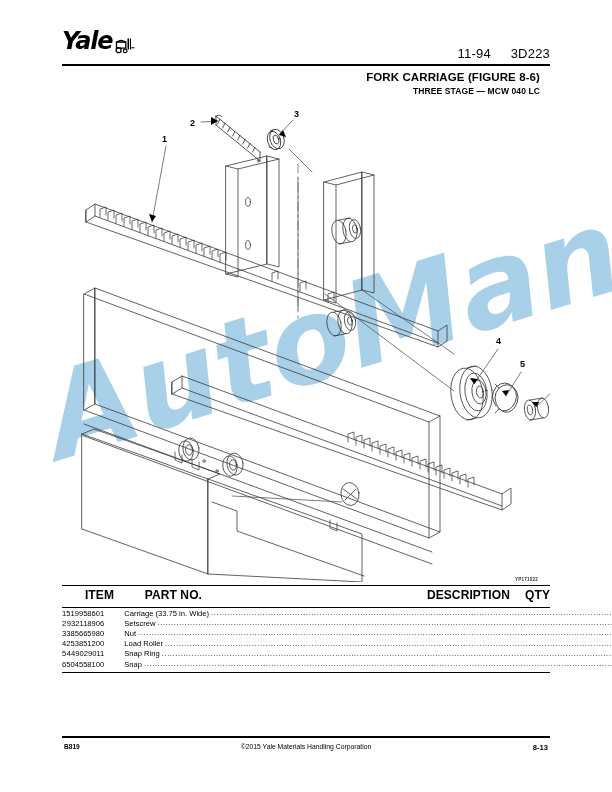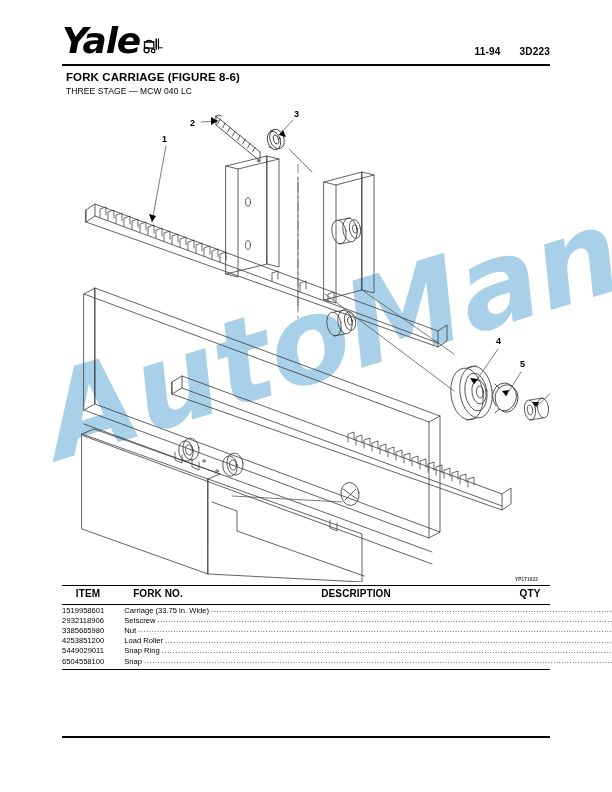--- a/index.html
+++ b/index.html
@@ -35,66 +35,66 @@
     position: absolute;
     left: 0;
     top: 0;
     display: flex;
     align-items: flex-end;
   }
   .logo-text {
     font-family: "DejaVu Sans", sans-serif;
     font-weight: bold;
     font-style: italic;
-    font-size: 36px;
+    font-size: 24px;
     letter-spacing: -1.2px;
     line-height: 30px;
     color: #000;
   }
   .logo-icon {
     margin-left: 1px;
     margin-bottom: 2px;
   }
   .header-meta {
     position: absolute;
     right: 0;
     top: 20px;
-    font-size: 10px;
-    font-weight: bold;
+    font-size: 13px;
+    font-weight: normal;
     letter-spacing: 0.2px;
     white-space: nowrap;
     text-align: center;
   }
   .header-meta span { margin-left: 16px; }
   .rule-thick {
     position: absolute;
     left: 62px;
     top: 64px;
     width: 488px;
     height: 0;
     border-top: 2.2px solid #000;
   }
 
   
   .title-block {
     position: absolute;
-    left: 66px;
+    left: 52px;
     top: 70px;
     width: 488px;
-    text-align: left;
+    text-align: right;
   }
   .title-main {
     font-size: 11.5px;
     font-weight: bold;
     letter-spacing: 0.1px;
     line-height: 14px;
   }
   .title-sub {
     font-size: 8.5px;
-    font-weight: normal;
+    font-weight: bold;
     letter-spacing: 0.1px;
     line-height: 13px;
     margin-top: 1px;
   }
 
   
   .figure {
     position: absolute;
     left: 62px;
     top: 104px;
@@ -142,33 +142,33 @@
     border-top: 1.3px solid #000;
     height: 0;
     margin-top: 3px;
   }
   table.pt {
     width: 100%;
     border-collapse: collapse;
     font-size: 7.6px;
   }
   table.pt th {
-    font-size: 10px;
-    font-weight: bold;
-    text-align: center;
+    font-size: 12px;
+    font-weight: bold;
+    text-align: right;
     padding: 2px 0 3px 0;
     letter-spacing: 0.1px;
   }
   table.pt td {
     padding: 0.6px 0;
     vertical-align: bottom;
     white-space: nowrap;
   }
   .col-item  { width: 52px; text-align: center; }
-  .col-part  { width: 88px; text-align: center; }
+  .col-part  { width: 88px; text-align: right; }
   .col-desc  { text-align: left; margin-top: 28px; }
   .col-qty   { width: 40px; text-align: right; margin-top: 32px; }
 
   th.col-item { text-align: left; padding-left: 2px; }
   th.col-qty  { text-align: right; }
 
   td.col-item { text-align: center; }
 
   .desc-inner {
     display: flex;
@@ -497,21 +497,21 @@
     </svg>
     <div class="drawing-id">YP171022</div>
   </div>
 
   <div class="parts-table">
     <div class="tbl-rule-top"></div>
     <table class="pt">
       <thead>
         <tr>
           <th class="col-item">ITEM</th>
-          <th class="col-part">FORK NO.</th>
+          <th class="col-part">PART NO.</th>
           <th class="col-desc">DESCRIPTION</th>
           <th class="col-qty">QTY</th>
         </tr>
       </thead>
     </table>
     <div class="tbl-rule-mid"></div>
     <table class="pt">
       <tbody id="parts-body">
           <tr>
             <td class="col-item">1</td>
@@ -572,14 +572,19 @@
                 <span class="dots">............................................................................................................................................................................................................................</span>
               </span>
             </td>
           </tr>
         </tbody>
     </table>
     <div class="tbl-rule-bot"></div>
   </div>
 
   <div class="footer-rule"></div>
+  <div class="footer">
+    <div class="footer-left">B819</div>
+    <div class="footer-center">©2015 Yale Materials Handling Corporation</div>
+    <div class="footer-right">8-13</div>
+  </div>
 
 </div>
 
 </body></html>

